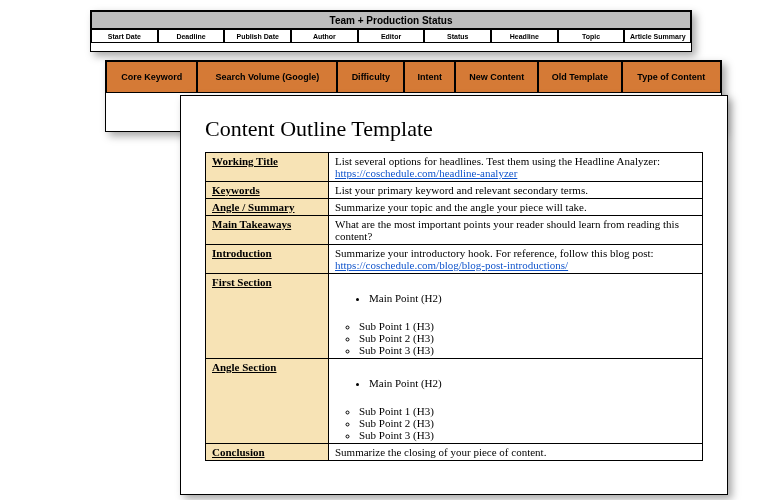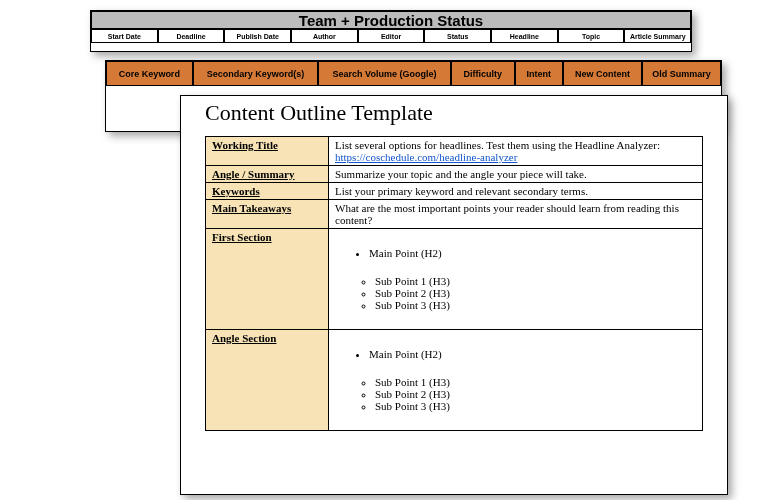--- a/index.html
+++ b/index.html
@@ -16,47 +16,47 @@
     position: absolute;
     background: #fff;
     border: 1px solid #000;
     box-shadow: 4px 4px 8px rgba(0,0,0,0.35);
   }
   
   .back {
     top: 10px; left: 90px; width: 600px; height: 40px;
   }
   .back .hrow {
-    display:flex; height:18px; font-size:15px; font-family: Arial, sans-serif;
+    display:flex; height:18px; font-size:10px; font-family: Arial, sans-serif;
   }
   .back .hrow > div {
     border: 1px solid #000; background:#bcbcbc; display:flex; align-items:center; justify-content:center;
     font-weight:bold;
   }
   .back .subrow {
     display:flex; height:14px; font-size:7px; font-family: Arial, sans-serif;
   }
   .back .subrow > div {
     border: 1px solid #000; display:flex; align-items:center; justify-content:center; font-weight:bold;
     background:#fff;
   }
   
   .mid {
     top: 60px; left: 105px; width: 615px; height: 70px;
   }
   .mid .orow {
-    display:flex; height:25px; font-size:9px; font-family: Arial, sans-serif;
+    display:flex; height:32px; font-size:9px; font-family: Arial, sans-serif;
   }
   .mid .orow > div {
     border:1px solid #000; background:#d57a36; display:flex; align-items:center; justify-content:center; font-weight:bold;
   }
   
   .front {
     top: 95px; left: 180px; width: 548px; height: 400px;
-    padding: 4px 24px 10px 24px;
+    padding: 20px 24px 10px 24px;
     box-sizing: border-box;
     overflow: hidden;
   }
   .front h1 {
     margin: 0 0 10px 0;
     font-size: 22px;
     font-weight: normal;
   }
   table.outline {
     border-collapse: collapse;
@@ -73,21 +73,21 @@
     font-weight: bold;
     width: 110px;
     text-decoration: underline;
     white-space: nowrap;
   }
   table.outline a { color:#1155cc; }
   ul.points {
     margin: 16px; padding-left: 18px;
   }
   ul.points li { list-style-type: disc; }
-  ul.subpoints { margin:16px; padding-left: 24px; }
+  ul.subpoints { margin:0; padding-left: 24px; }
   ul.subpoints li { list-style-type: circle; }
 </style>
 </head>
 <body>
 
 <div class="layer back">
   <div class="hrow">
     <div style="flex:6">Team + Production Status</div>
   </div>
   <div class="subrow">
@@ -99,52 +99,59 @@
     <div style="flex:1">Status</div>
     <div style="flex:1">Headline</div>
     <div style="flex:1">Topic</div>
     <div style="flex:1">Article Summary</div>
   </div>
 </div>
 
 <div class="layer mid">
   <div class="orow">
     <div style="flex:1.1">Core Keyword</div>
-    <div style="flex:1.6">Secondary Keyword(s)</div>
     <div style="flex:1.7">Search Volume (Google)</div>
     <div style="flex:0.8">Difficulty</div>
     <div style="flex:0.6">Intent</div>
     <div style="flex:1.0">New Content</div>
-    <div style="flex:1.0">Old Summary</div>
+    <div style="flex:1.0">Old Template</div>
+    <div style="flex:1.2">Type of Content</div>
   </div>
 </div>
 
 <div class="layer front">
   <h1>Content Outline Template</h1>
   <table class="outline">
 
     <tbody>
         <tr>
       <td class="label">Working Title</td>
       <td>
         <span>List several options for headlines. Test them using the Headline Analyzer: </span>
         <a href="#">https://coschedule.com/headline-analyzer</a>
       </td>
     </tr>
     <tr>
+      <td class="label">Keywords</td>
+      <td>List your primary keyword and relevant secondary terms.</td>
+    </tr>
+    <tr>
       <td class="label">Angle / Summary</td>
       <td>Summarize your topic and the angle your piece will take.</td>
     </tr>
     <tr>
-      <td class="label">Keywords</td>
-      <td>List your primary keyword and relevant secondary terms.</td>
+      <td class="label">Main Takeaways</td>
+      <td>What are the most important points your reader should learn from reading this content?</td>
     </tr>
     <tr>
-      <td class="label">Main Takeaways</td>
-      <td>What are the most important points your reader should learn from reading this content?</td>
+      <td class="label">Introduction</td>
+      <td>
+        <span>Summarize your introductory hook. For reference, follow this blog post: </span>
+        <a href="#">https://coschedule.com/blog/blog-post-introductions/</a>
+      </td>
     </tr>
 
     <tr>
       <td class="label">First Section</td>
       <td>
         <ul class="points">
               <li>Main Point (H2)</li>
             </ul>
         <ul class="subpoints">
           <li>Sub Point 1 (H3)</li>
@@ -162,15 +169,19 @@
               <li>Main Point (H2)</li>
             </ul>
         <ul class="subpoints">
           <li>Sub Point 1 (H3)</li>
           <li>Sub Point 2 (H3)</li>
           <li>Sub Point 3 (H3)</li>
         </ul>
       </td>
     </tr>
 
+    <tr>
+      <td class="label">Conclusion</td>
+      <td>Summarize the closing of your piece of content.</td>
+    </tr>
   </tbody>
     </table>
 </div>
 
 </body></html>

